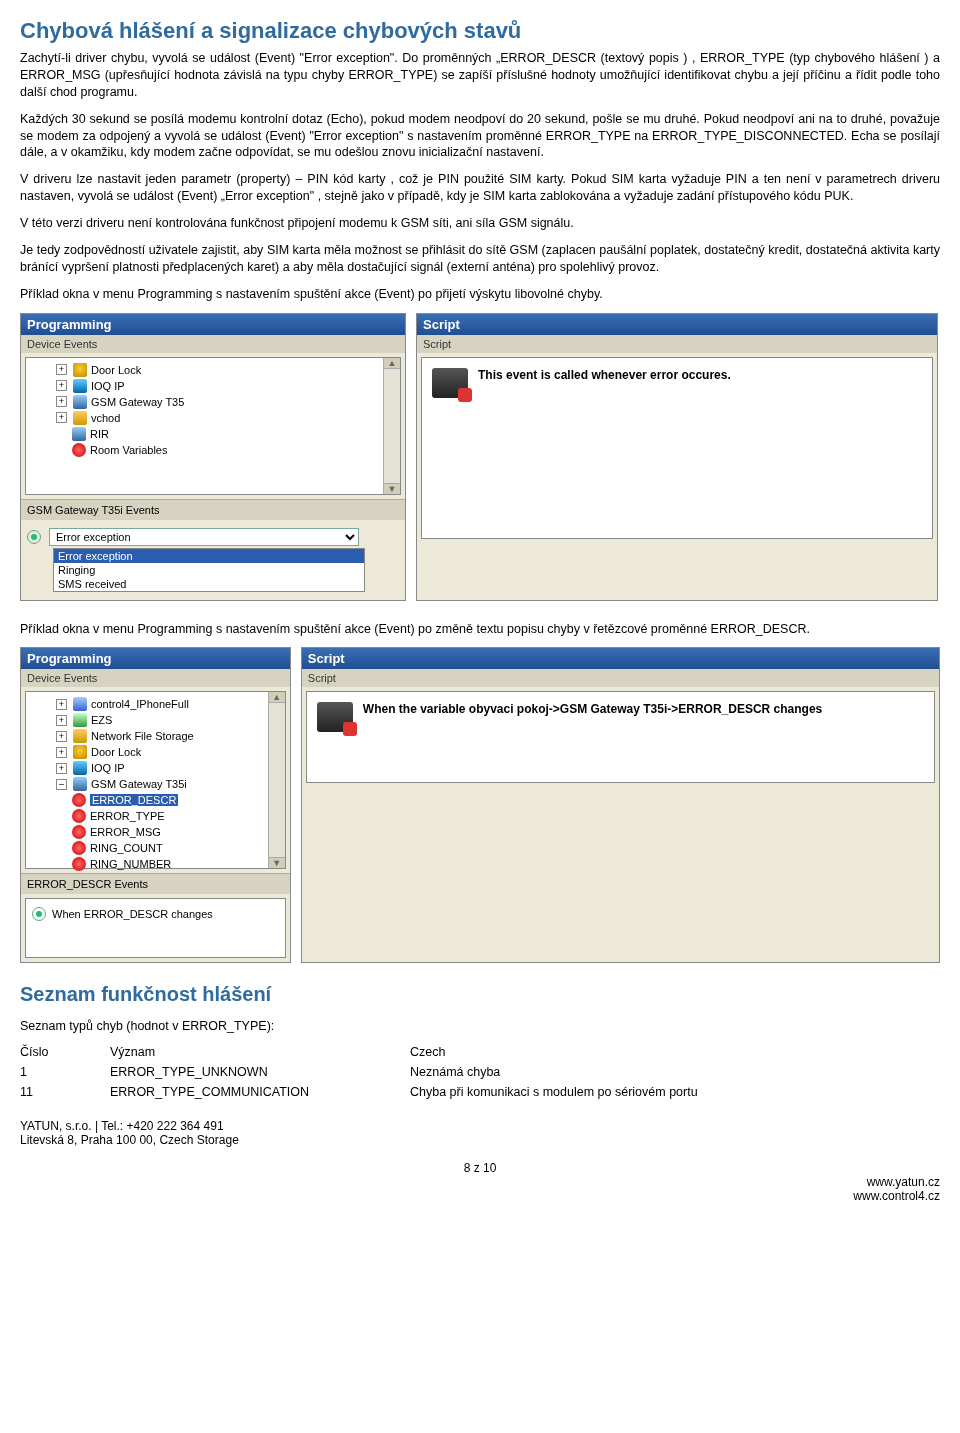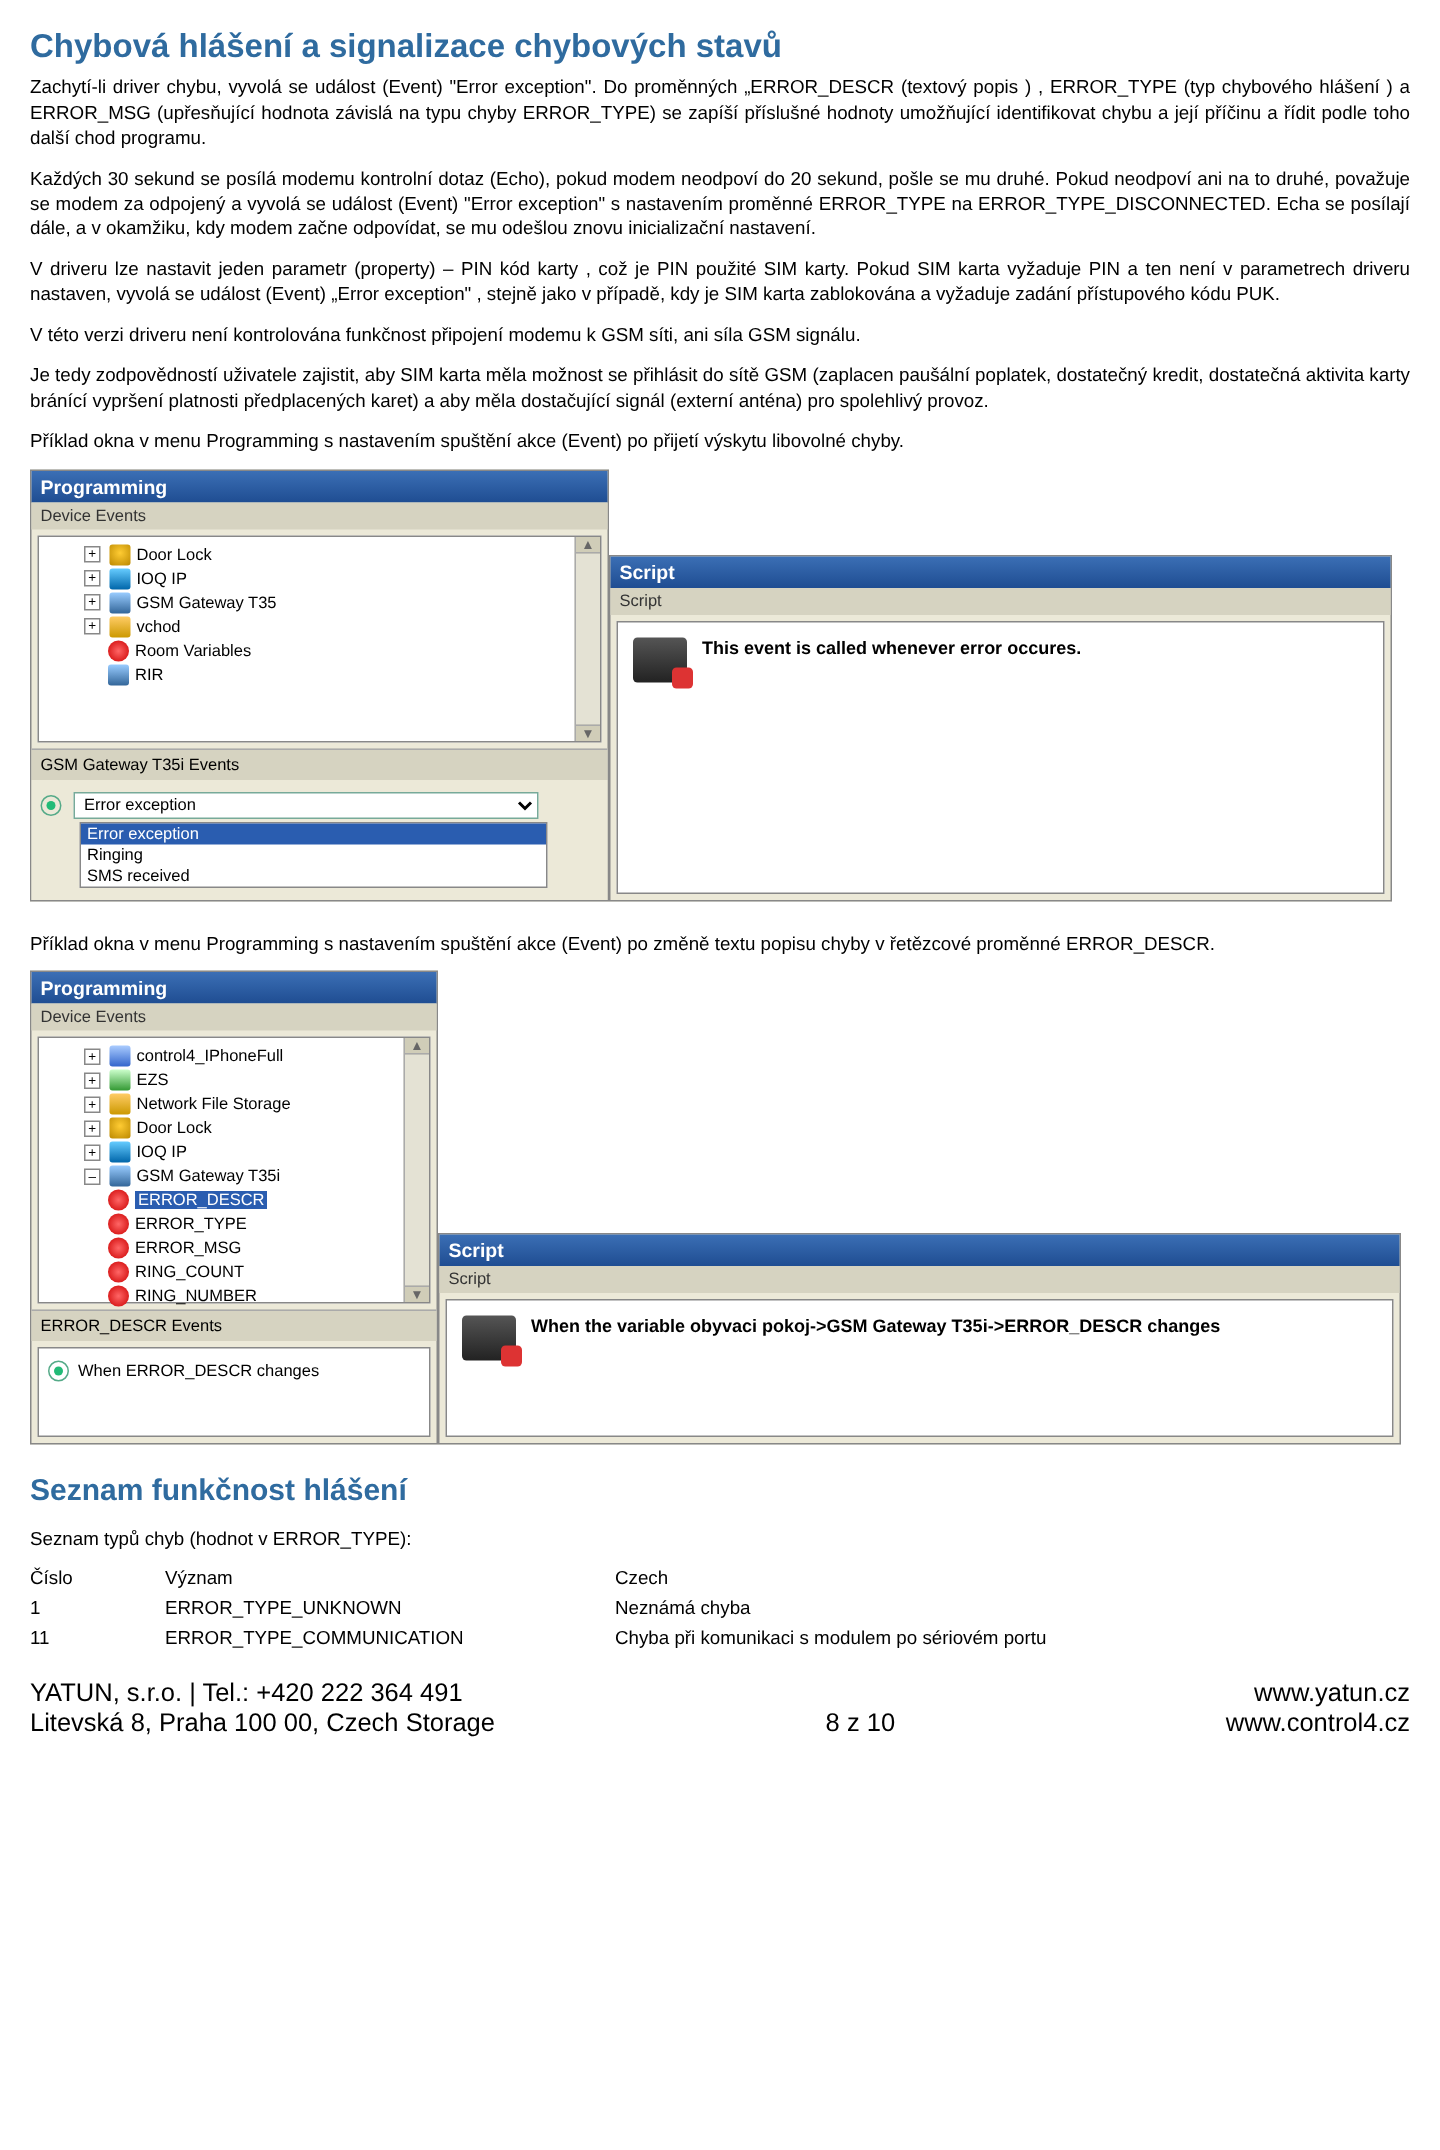--- a/index.html
+++ b/index.html
@@ -17,21 +17,21 @@
     font-weight: bold;
     margin: 0 0 0 0;
   }
   h2 {
     color: #2f6b9f;
     font-size: 20px;
     font-weight: bold;
     margin: 20px 0 12px 0;
   }
   p { margin: 6px 0 10px 0; text-align: justify; line-height: 1.35; }
-  .panel-group { display: flex; margin: 10px 0 20px 0; align-items: flex-end; }
+  .panel-group { display: flex; gap: 10px; margin: 10px 0 20px 0; }
   .panel { border: 1px solid #888; background: #ece9d8; flex-direction: column; display: flex; }
   .panel.prog { width: 384px; }
   .panel.script { width: 520px; }
   .panel-title {
     background: linear-gradient(#3b6fb5, #1f4d92);
     color: #fff; font-weight: bold; font-size: 13px;
     padding: 3px 6px;
   }
   .panel-sub {
     font-size: 11px; padding: 3px 6px; background: #d6d3c1;
@@ -72,21 +72,21 @@
   .listbox .opt.sel { background:#2a5db0; color:#fff; }
   .script-body { background:#fff; border:1px solid #888; margin:4px; padding:10px; min-height:160px; display:flex; gap:10px; align-items:flex-start; }
   .script-body.tall { min-height: 70px; }
   .script-icon { width:36px; height:30px; background:linear-gradient(#555,#222); border-radius:3px; position:relative; }
   .script-icon::after { content:""; position:absolute; right:-4px; bottom:-4px; width:14px; height:14px; background:#d33; border-radius:3px; }
   .script-text { font-weight:bold; font-size:12px; }
   .sel-var { background:#2a5db0; color:#fff; padding:0 2px; }
   .row3 { display:flex; gap:30px; margin:6px 0; }
   .row3 > div:nth-child(1) { width:60px; }
   .row3 > div:nth-child(2) { width:270px; }
-  .footer { display:flex; justify-content:space-between; font-size:17px; margin-top:20px; }
+  .footer { display:flex; justify-content:space-between; font-size:12px; margin-top:20px;flex-direction:column; }
   .footer .c { text-align:center; flex:1; }
   .footer .r { text-align:right; }
   .group2 .panel.prog { width:270px; }
   .group2 .panel.script { width:640px; }
   .eventlist { background:#fff; border:1px solid #888; margin:4px; padding:6px; min-height:46px; font-size:11px; }
   .eventlist .row { display:flex; align-items:center; gap:6px; padding:2px 0; }
 </style>
 </head>
 <body>
 
@@ -117,26 +117,26 @@
           <span class="plus">+</span>
           <span class="ico box"></span>
           <span>GSM Gateway T35</span>
         </div>
       <div class="tree-row">
           <span class="plus">+</span>
           <span class="ico folder"></span>
           <span>vchod</span>
         </div>
       <div class="tree-row l2">
-          <span class="ico redvar"></span>
-          <span>Room Variables</span>
-        </div>
-      <div class="tree-row l2">
           <span class="ico box"></span>
           <span>RIR</span>
+        </div>
+      <div class="tree-row l2">
+          <span class="ico redvar"></span>
+          <span>Room Variables</span>
         </div>
       <div class="scrollbar"></div>
     </div>
     <div class="divider-title">GSM Gateway T35i Events</div>
     <div class="event-area">
       <div class="combo">
         <span class="radio on"></span>
         <select>
           <option>Error exception</option>
         </select>

